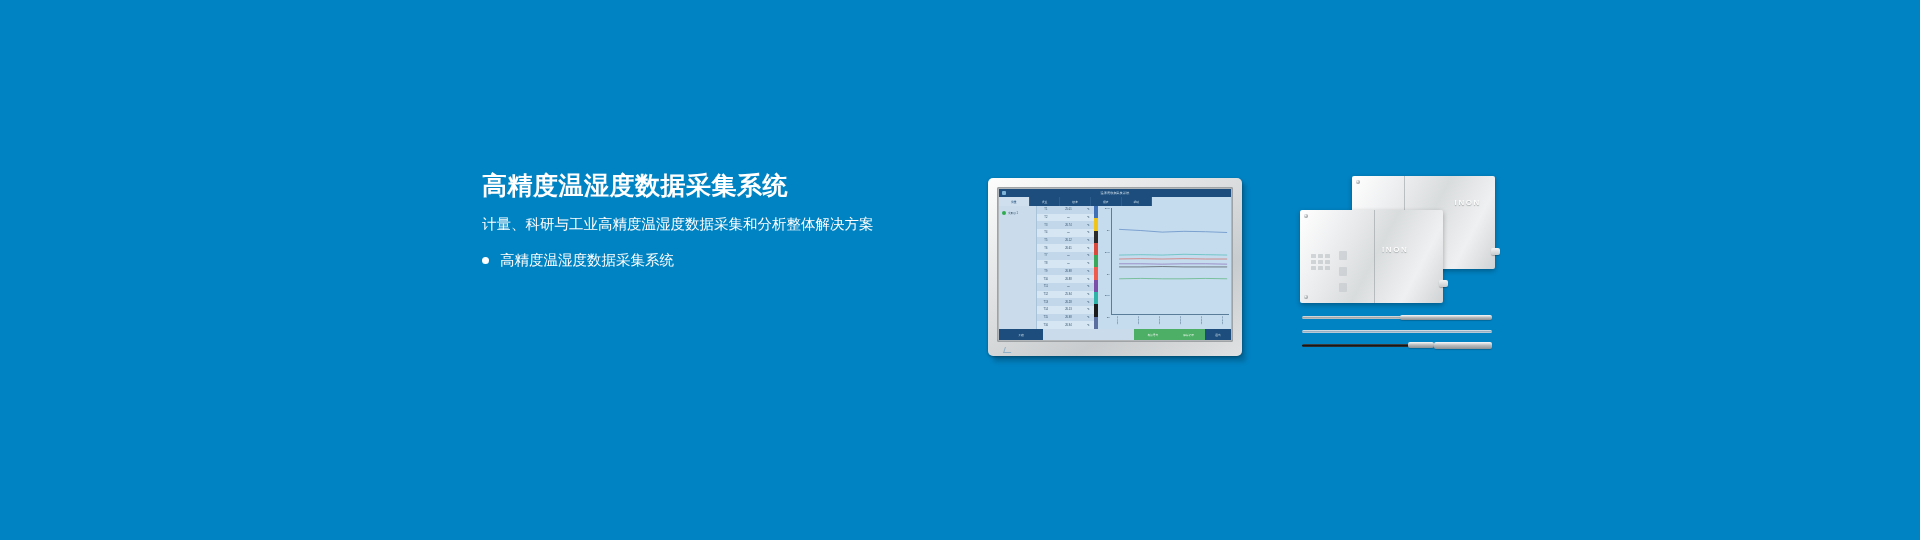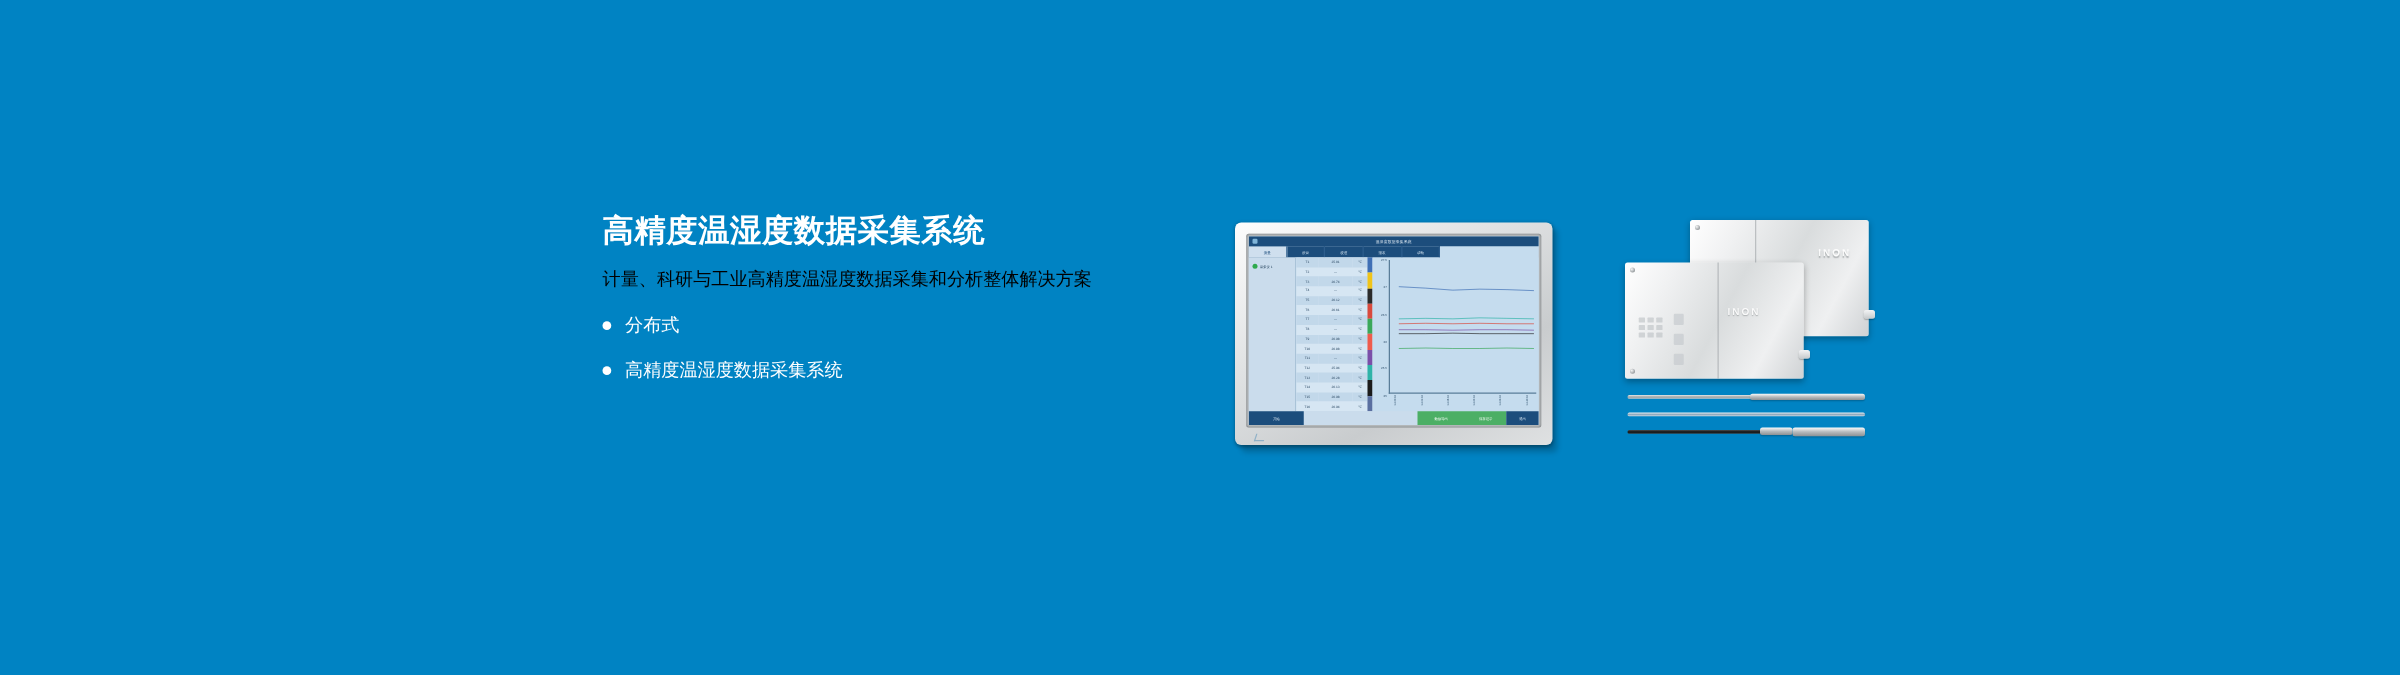--- a/index.html
+++ b/index.html
@@ -32,21 +32,21 @@
     font-size: 25px;
     font-weight: bold;
     color: #ffffff;
     letter-spacing: 0.5px;
     line-height: 1.1;
     margin: 0 0 16px 0;
     white-space: nowrap;
   }
   #subhead {
     font-size: 14.5px;
-    color: #000000;
+    color: #ffffff;
     line-height: 1.2;
     margin: 0 0 18px 0;
     white-space: nowrap;
     font-weight: normal;
   }
   .feature-list {
     list-style: none;
     margin: 0;
     padding: 0;
   }
@@ -393,24 +393,20 @@
 </style>
 </head>
 <body>
 
 <div id="banner">
 
   <div id="copy-block">
     <h1 id="headline">高精度温湿度数据采集系统</h1>
     <p id="subhead">计量、科研与工业高精度温湿度数据采集和分析整体解决方案</p>
     <ul class="feature-list">
-      <li class="feature-item">
-        <span class="bullet-dot"></span>
-        <span>分布式</span>
-      </li>
       <li class="feature-item">
         <span class="bullet-dot"></span>
         <span>高精度温湿度数据采集系统</span>
       </li>
     </ul>
   </div>
 
   <div id="monitor">
     <div id="monitor-shadow"></div>
     <div id="monitor-bezel">

